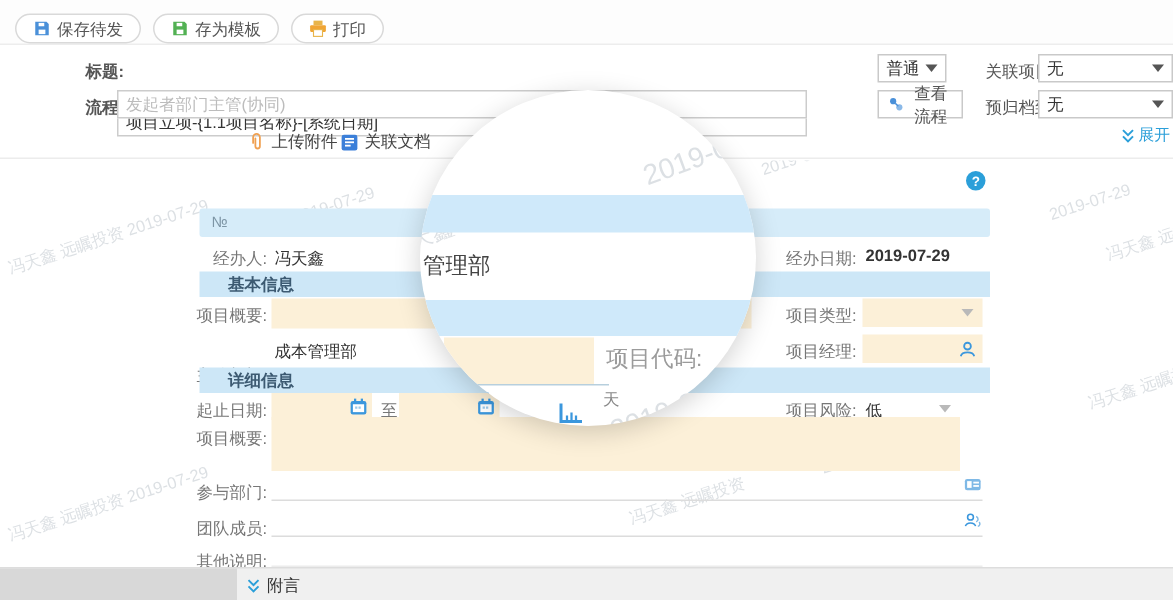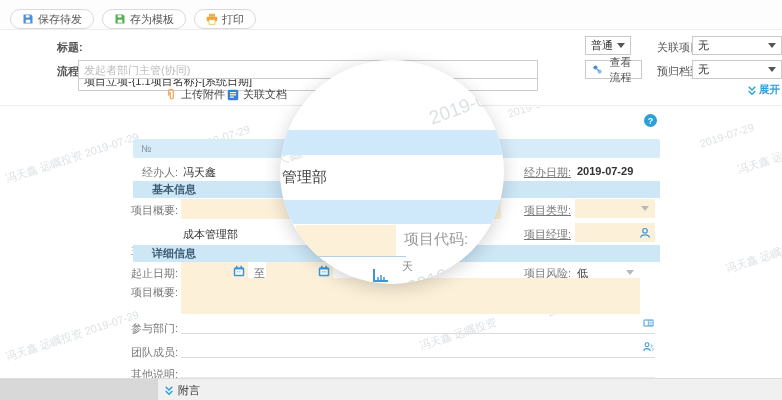--- a/index.html
+++ b/index.html
@@ -19,21 +19,21 @@
   .caret { width:0; height:0; border-left:4px solid transparent; border-right:4px solid transparent; border-top:5px solid #555; }
   .caret.gray { border-top-color:#b9b9b9; }
   .mini-btn { position:absolute; height:19px; border:1px solid #c9c9c9; background:#fff; display:flex; align-items:center; gap:3px; padding:0 6px; font-size:11px; color:#555; cursor:pointer; }
   .plain-label { position:absolute; font-size:11px; color:#555; }
   
   .attach-link { position:absolute; display:flex; align-items:center; gap:4px; font-size:11px; color:#444; cursor:pointer; }
   .expand-link { position:absolute; display:flex; align-items:center; gap:2px; font-size:10.5px; color:#2b9fd9; cursor:pointer; }
   
   .form-area { position:absolute; left:0; top:107px; width:782px; height:271px; background:#fff; overflow:hidden; }
   .lbl { position:absolute; width:48px; text-align:right; font-size:11px; color:#777; }
-  .lblr { position:absolute; width:50px; text-align:right; font-size:11px; color:#777;text-decoration:underline; }
+  .lblr { position:absolute; width:50px; text-align:right; font-size:11px; color:#777; }
   .val { position:absolute; font-size:11px; color:#333; }
   .no-bar { position:absolute; background:#d6ecf9; border-radius:2px; font-size:10px; color:#7d95a5; display:flex; align-items:center; padding-left:8px; }
   .sec-bar { position:absolute; background:#cde7f7; font-size:11px; font-weight:bold; color:#3c5a72; display:flex; align-items:center; padding-left:19px; }
   .beige { position:absolute; background:#fcf0d8; }
   .uline { position:absolute; border-bottom:1px solid #dcdcdc; }
   .wm { position:absolute; white-space:nowrap; color:#8d9aa6; opacity:0.30; font-size:11px; transform:rotate(-18deg); transform-origin:left center; pointer-events:none; }
   .help { position:absolute; width:13px; height:13px; border-radius:50%; background:#2b9fd9; color:#fff; font-size:9px; font-weight:bold; display:flex; align-items:center; justify-content:center; cursor:pointer; }
   
   .circle { position:absolute; left:280px; top:60px; width:224px; height:224px; border-radius:50%; background:#fff; box-shadow:0 4px 18px rgba(0,0,0,0.18); overflow:hidden; z-index:5; }
   .circle .bigtitle { position:absolute; left:0; top:30px; width:100%; text-align:center; font-size:26px; color:#4d4d4d; letter-spacing:3px; }
@@ -124,21 +124,21 @@
     <span>
         <svg width="12" height="12" viewBox="0 0 16 16">
           <rect x="1" y="1" width="14" height="14" rx="2" fill="#3b7fd9"></rect>
           <rect x="4" y="4" width="8" height="1.6" fill="#fff"></rect>
           <rect x="4" y="7" width="8" height="1.6" fill="#fff"></rect>
           <rect x="4" y="10" width="5" height="1.6" fill="#fff"></rect>
         </svg>
       </span>
     <span>关联文档</span>
   </div>
-  <div class="expand-link" style="right:2px; top:53px;font-weight:bold;">
+  <div class="expand-link" style="right:2px; top:53px;">
     <span>
         <svg width="10" height="11" viewBox="0 0 12 13">
           <path d="M2 2l4 4 4-4M2 7l4 4 4-4" stroke="#2b9fd9" stroke-width="1.6" fill="none"></path>
         </svg>
       </span>
     <span>展开</span>
   </div>
 </div>
 
 <div class="form-area">

